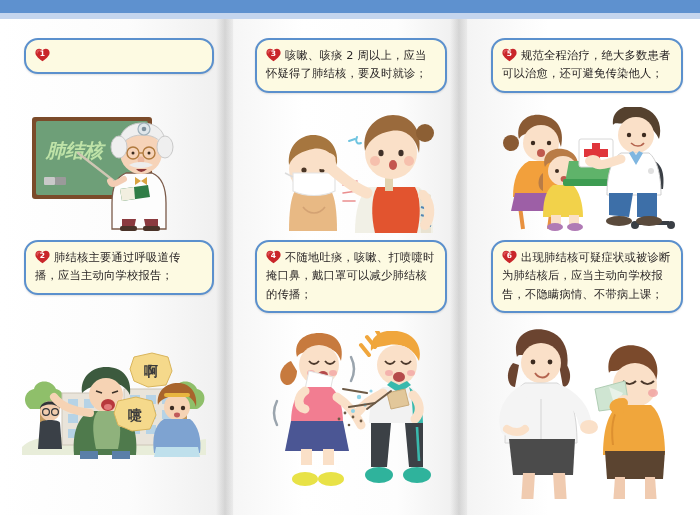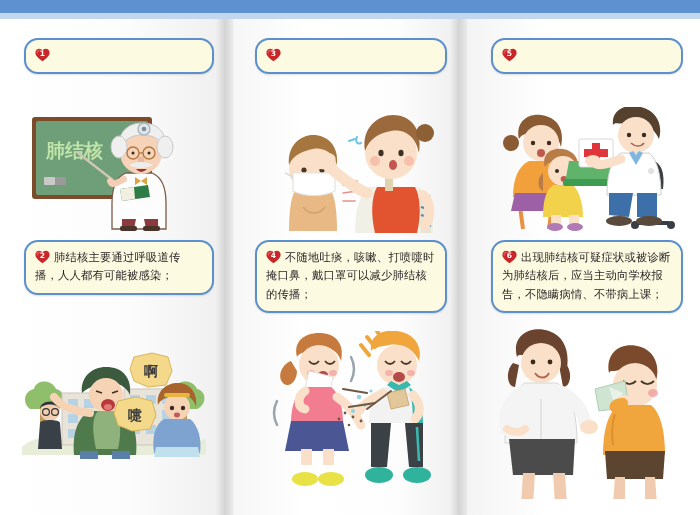--- a/index.html
+++ b/index.html
@@ -92,21 +92,21 @@
   
   .c1{left:24px;  top:19px;  width:190px;}
   .c2{left:24px;  top:221px; width:190px;}
   .c3{left:22px;  top:19px;  width:192px;}
   .c4{left:22px;  top:221px; width:192px;}
   .c5{left:24px;  top:19px;  width:192px;}
   .c6{left:24px;  top:221px; width:192px;}
 
   
   .illus{position:absolute;}
-  .i1{left:16px; top:92px;  width:205px;height:122px;}
+  .i1{left:16px; top:92px;  width:205px;height:122px;font-style:italic;}
   .i2{left:18px; top:88px;  width:200px;height:128px;}
   .i3{left:18px; top:88px;  width:202px;height:125px;}
   .i4{left:6px;  top:332px; width:222px;height:110px;}
   .i5{left:14px; top:312px; width:206px;height:160px;}
   .i6{left:6px;  top:310px; width:220px;height:170px;}
   .illus svg{display:block;width:100%;height:100%;}
 </style>
 </head>
 <body>
 
@@ -186,21 +186,21 @@
         </svg>
       </div>
 
       <div class="callout c2">
         <span class="heart">
           <svg width="15" height="14" viewBox="0 0 15 14">
             <path d="M7.5,13.3 C2.4,9.6 0.4,7.2 0.4,4.7 C0.4,2.4 2.1,0.8 4.2,0.8 C5.6,0.8 6.8,1.5 7.5,2.6 C8.2,1.5 9.4,0.8 10.8,0.8 C12.9,0.8 14.6,2.4 14.6,4.7 C14.6,7.2 12.6,9.6 7.5,13.3 Z" fill="#c9262a"></path>
             <path d="M4.2,1.6 C5.2,1.6 6.1,2.0 6.7,2.8 C5.6,2.6 4.3,3.0 3.4,4.0 C2.7,4.8 2.6,5.7 2.7,6.3 C1.7,5.4 1.2,4.6 1.3,3.8 C1.5,2.5 2.7,1.6 4.2,1.6 Z" fill="#e0565a" opacity="0.85"></path>
           </svg>
           <span class="num">2</span>
-        </span><span class="txt">肺结核主要通过呼吸道传播，人人都有可能被感染；</span>
+        </span><span class="txt">肺结核主要通过呼吸道传播，应当主动向学校报告；</span>
       </div>
 
       <div class="illus i4">
         <svg viewBox="0 0 222 110">
 
           <path d="M16,96 C28,84 44,88 58,86 C78,84 104,92 128,90 C152,88 176,92 200,88 L200,104 L16,104 Z" fill="#e8edd9"></path>
 
           <path d="M24,58 C16,52 18,40 28,38 C30,28 46,28 50,38 C60,40 60,54 50,58 Z" fill="#8fbf6a"></path>
           <rect x="34" y="56" width="6" height="32" fill="#c39a5e"></rect>
           <path d="M165,58 C157,52 159,40 169,38 C171,28 187,28 191,38 C201,40 201,54 191,58 Z" fill="#8fbf6a"></path>
@@ -268,21 +268,21 @@
     <div class="panel p2">
       <div class="panel-bg"></div>
 
       <div class="callout c3">
         <span class="heart">
           <svg width="15" height="14" viewBox="0 0 15 14">
             <path d="M7.5,13.3 C2.4,9.6 0.4,7.2 0.4,4.7 C0.4,2.4 2.1,0.8 4.2,0.8 C5.6,0.8 6.8,1.5 7.5,2.6 C8.2,1.5 9.4,0.8 10.8,0.8 C12.9,0.8 14.6,2.4 14.6,4.7 C14.6,7.2 12.6,9.6 7.5,13.3 Z" fill="#c9262a"></path>
             <path d="M4.2,1.6 C5.2,1.6 6.1,2.0 6.7,2.8 C5.6,2.6 4.3,3.0 3.4,4.0 C2.7,4.8 2.6,5.7 2.7,6.3 C1.7,5.4 1.2,4.6 1.3,3.8 C1.5,2.5 2.7,1.6 4.2,1.6 Z" fill="#e0565a" opacity="0.85"></path>
           </svg>
           <span class="num">3</span>
-        </span>
+        </span><span class="txt">咳嗽、咳痰 2 周以上，应当怀疑得了肺结核，要及时就诊；</span>
       </div>
 
       <div class="illus i2">
         <svg viewBox="0 0 200 128">
 
           <path d="M44,84 C40,90 38,104 38,124 L86,124 C86,104 84,90 80,84 Z" fill="#e8b984"></path>
           <path d="M52,100 C58,108 68,108 74,100" stroke="#d3a273" stroke-width="1.6" fill="none"></path>
 
           <circle cx="62" cy="62" r="24" fill="#fae0c8"></circle>
           <path d="M38,58 C36,38 50,28 62,28 C76,28 88,38 86,58 C82,44 70,40 62,42 C52,44 42,48 38,58 Z" fill="#a6763f"></path>
@@ -417,21 +417,21 @@
     <div class="panel p3">
       <div class="panel-bg"></div>
 
       <div class="callout c5">
         <span class="heart">
           <svg width="15" height="14" viewBox="0 0 15 14">
             <path d="M7.5,13.3 C2.4,9.6 0.4,7.2 0.4,4.7 C0.4,2.4 2.1,0.8 4.2,0.8 C5.6,0.8 6.8,1.5 7.5,2.6 C8.2,1.5 9.4,0.8 10.8,0.8 C12.9,0.8 14.6,2.4 14.6,4.7 C14.6,7.2 12.6,9.6 7.5,13.3 Z" fill="#c9262a"></path>
             <path d="M4.2,1.6 C5.2,1.6 6.1,2.0 6.7,2.8 C5.6,2.6 4.3,3.0 3.4,4.0 C2.7,4.8 2.6,5.7 2.7,6.3 C1.7,5.4 1.2,4.6 1.3,3.8 C1.5,2.5 2.7,1.6 4.2,1.6 Z" fill="#e0565a" opacity="0.85"></path>
           </svg>
           <span class="num">5</span>
-        </span>
+        </span><span class="txt">规范全程治疗，绝大多数患者可以治愈，还可避免传染他人；</span>
       </div>
 
       <div class="illus i3">
         <svg viewBox="0 0 202 125">
 
           <path d="M34,92 L38,122 M68,92 L64,122" stroke="#e8913f" stroke-width="4"></path>
           <rect x="30" y="84" width="44" height="10" rx="3" fill="#f0a14c"></rect>
 
           <path d="M34,32 C30,14 44,6 56,8 C72,10 80,22 76,40 C72,24 58,20 48,24 C38,28 36,28 34,32 Z" fill="#8a5a33"></path>
           <circle cx="26" cy="36" r="8" fill="#8a5a33"></circle>

